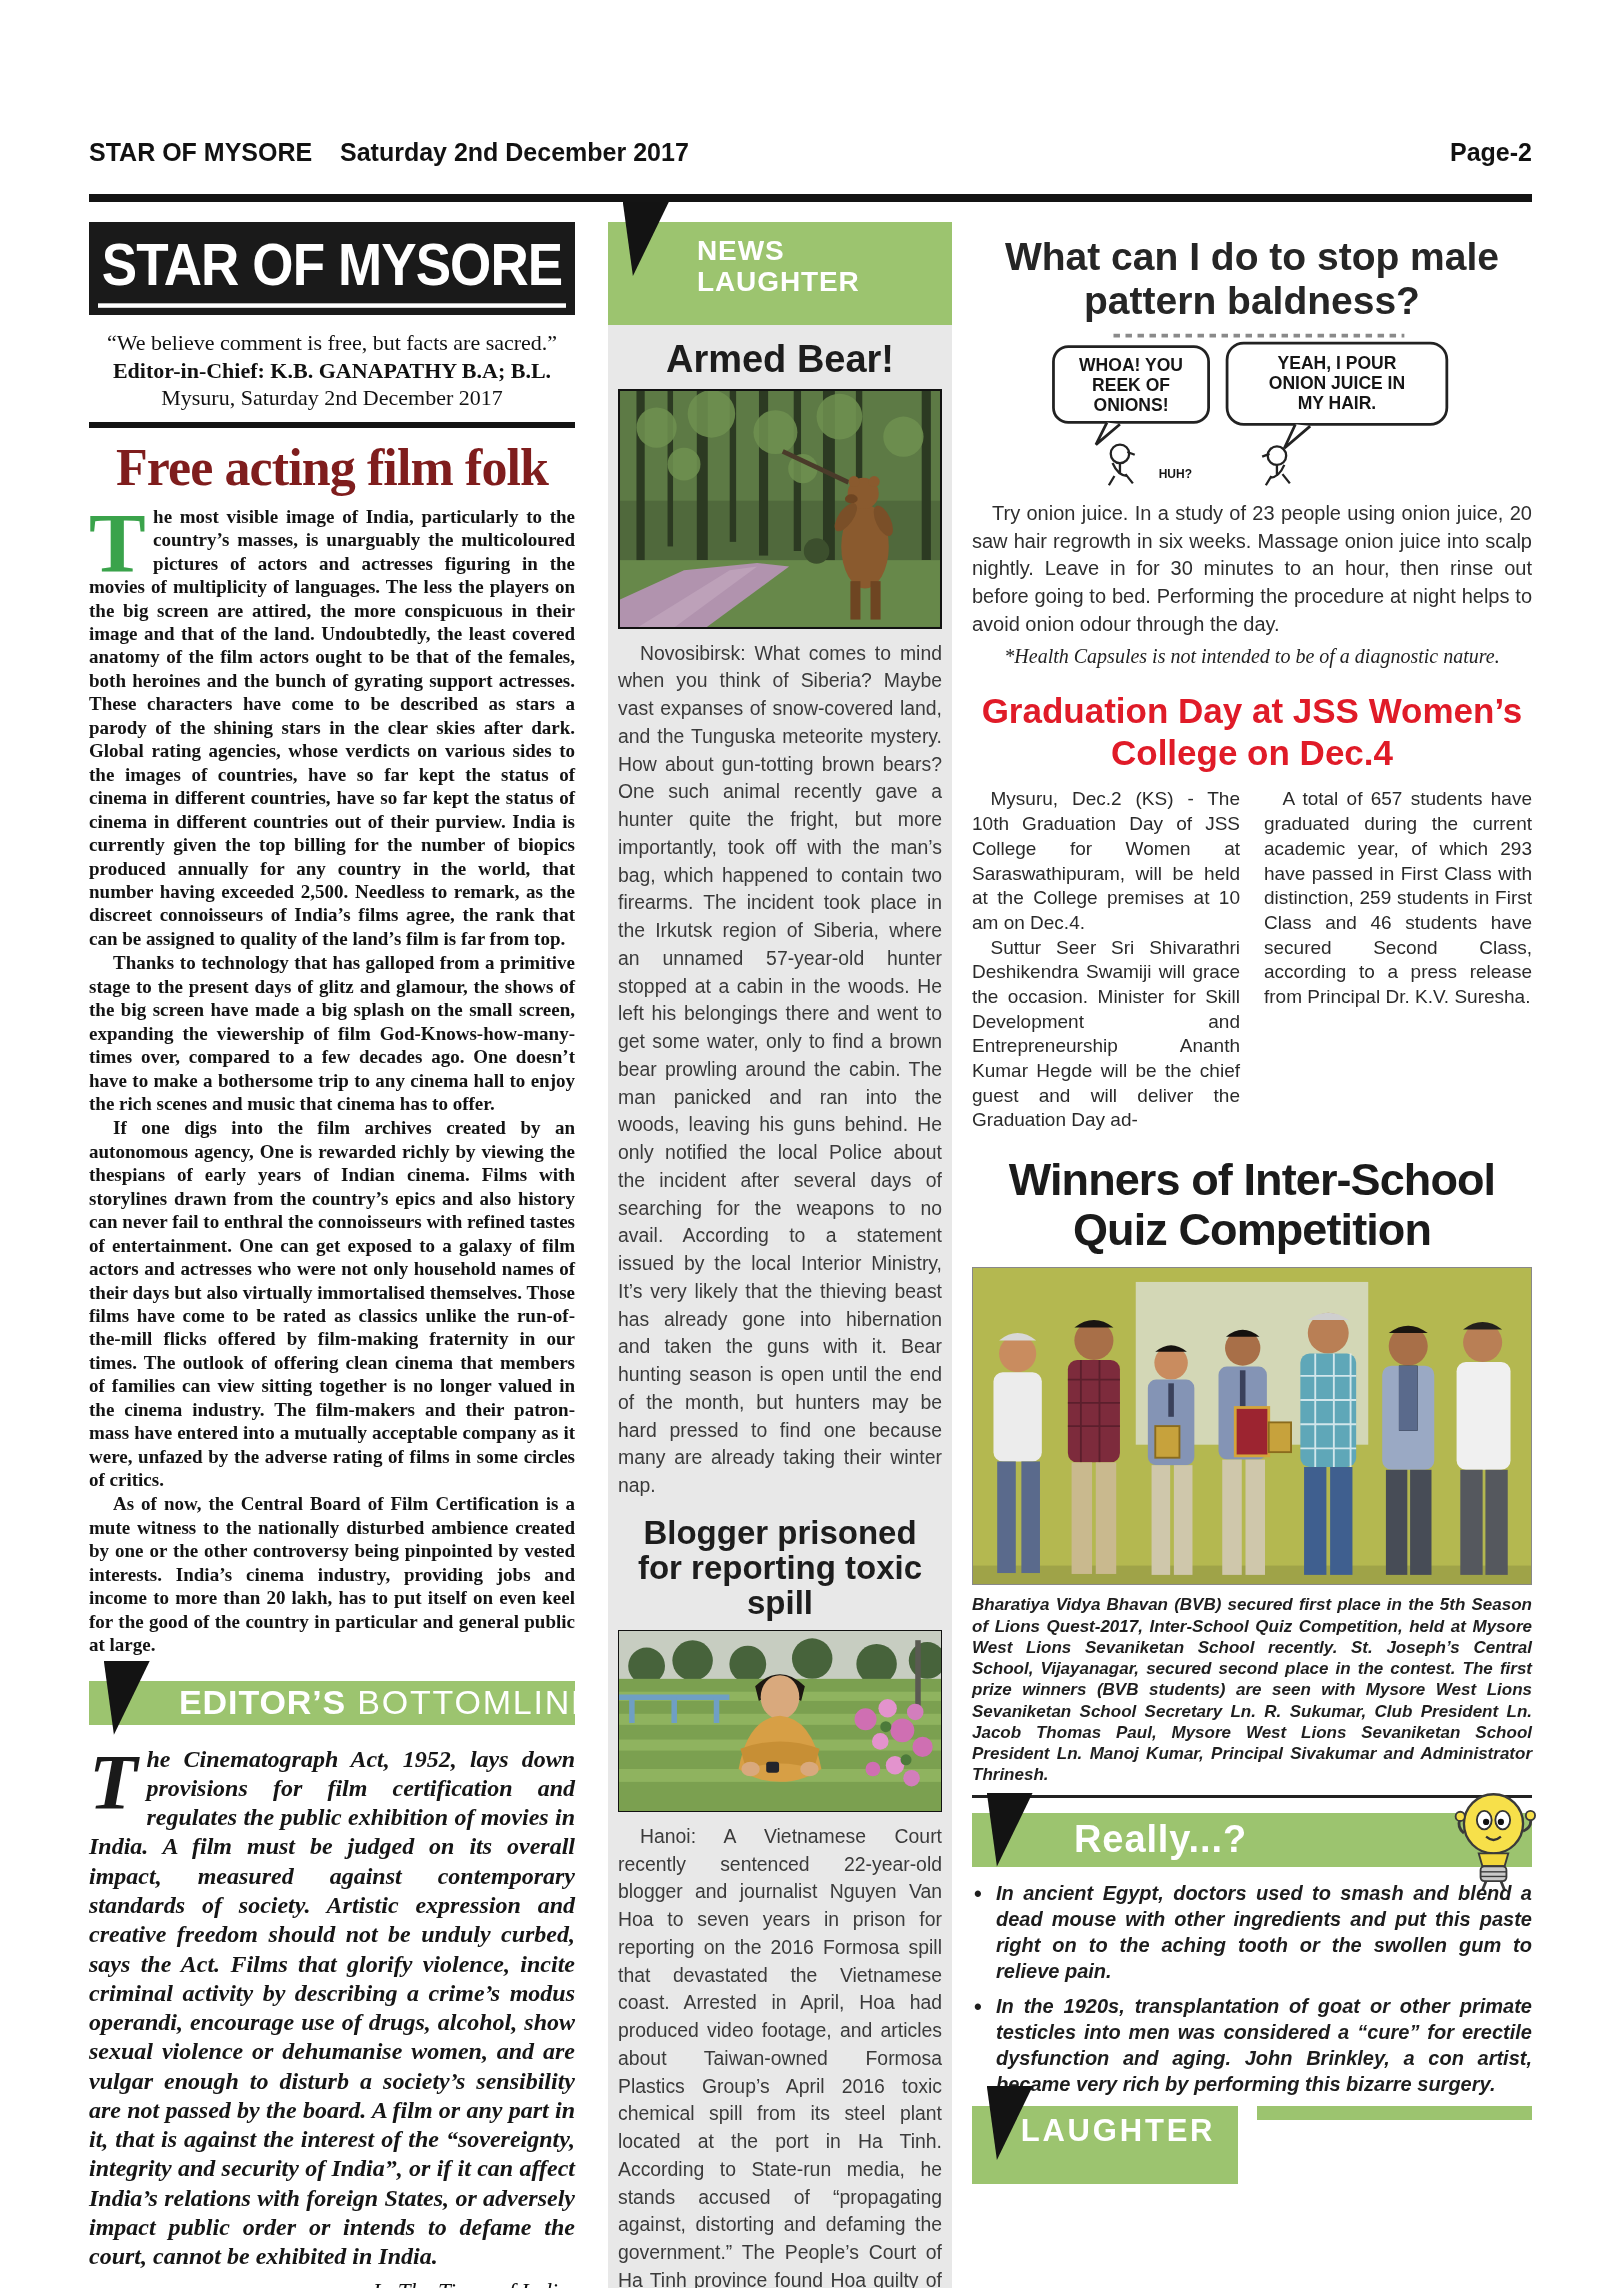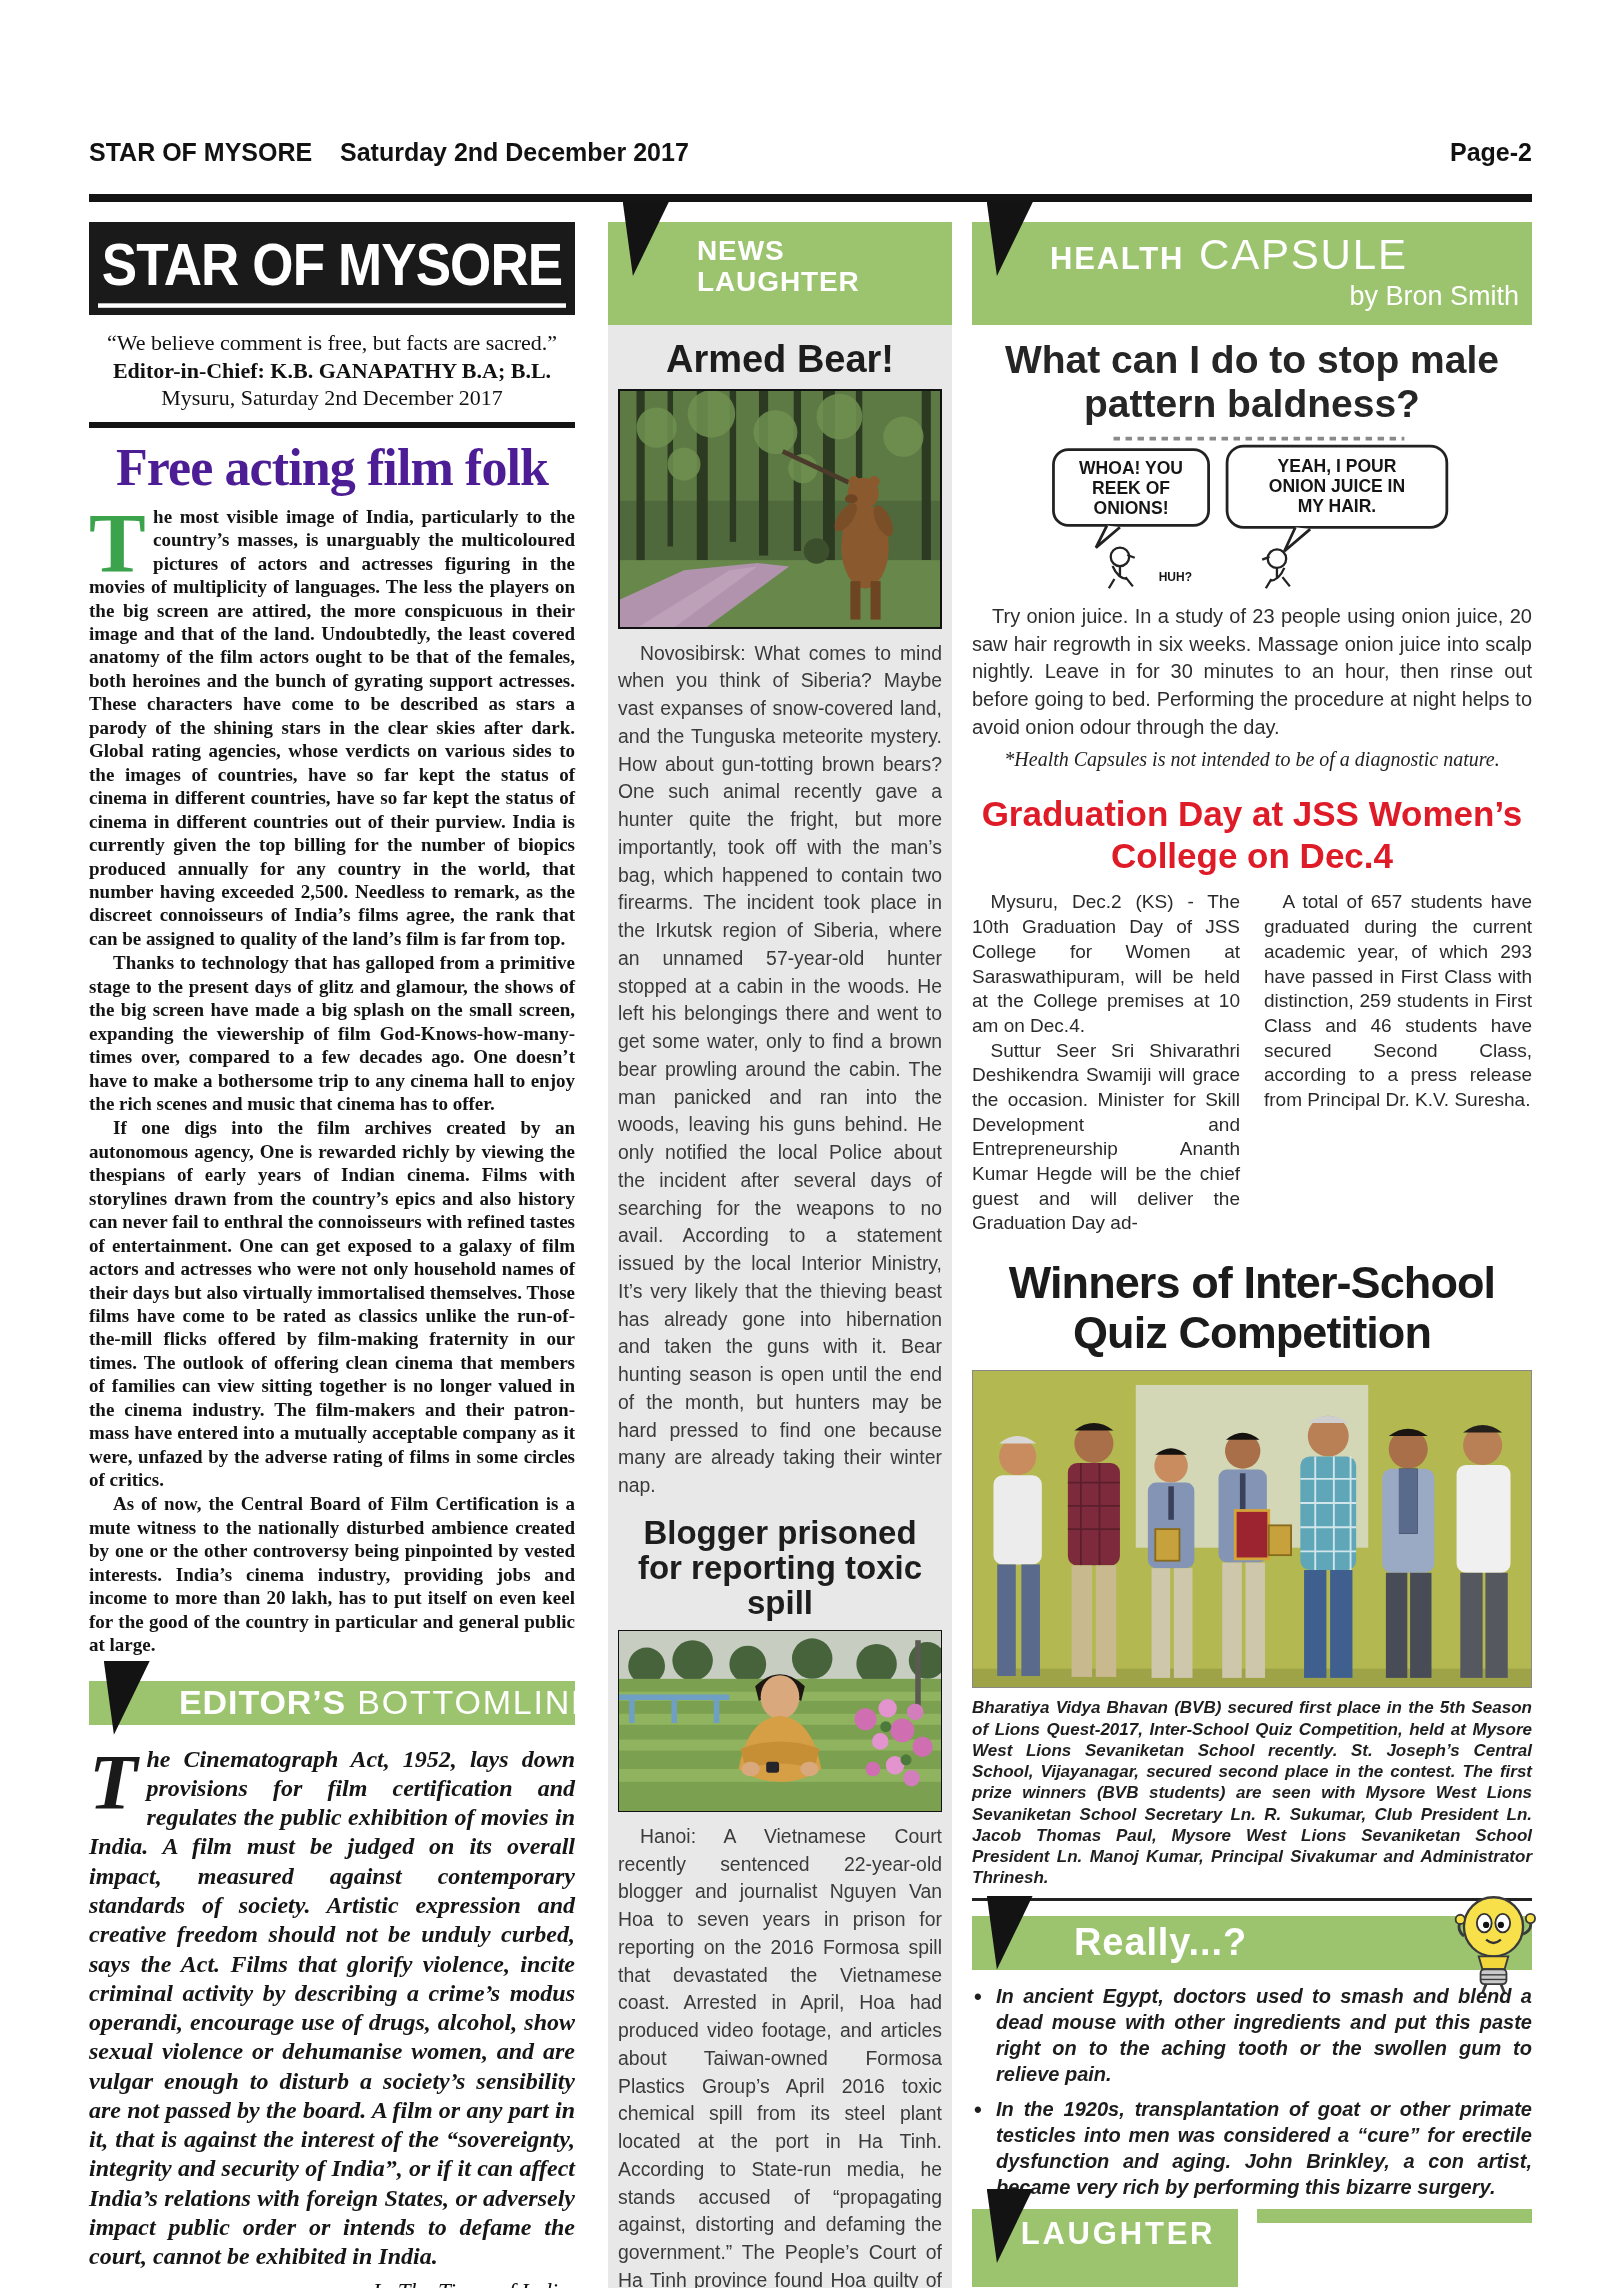--- a/index.html
+++ b/index.html
@@ -22,21 +22,21 @@
   
   .masthead{background:#1a1a1a;text-align:center;padding:13px 0 14.8px;}
   .masthead span{display:inline-block;color:#fff;font-family:"Liberation Sans",sans-serif;
     font-weight:bold;font-size:53px;letter-spacing:-0.9px;line-height:1;border-bottom:4.6px solid #fff;
     padding:0 3.7px 8.3px;transform:scaleY(1.12);transform-origin:top;}
   .motto{text-align:center;font-size:22px;margin-top:14.8px;}
   .editor-line{text-align:center;font-size:22px;font-weight:bold;margin-top:1.8px;}
   .dateline{text-align:center;font-size:22px;margin-top:1.8px;}
   .thin-rule{height:5.5px;background:#141414;margin-top:11px;}
   .lead-headline{font-size:52px;font-weight:bold;text-align:center;line-height:1.05;
-    margin:13px 0 9.2px;letter-spacing:-0.9px;color:#4c1d95;}
+    margin:13px 0 9.2px;letter-spacing:-0.9px;color:#7f1d1d;}
   .lead-body p{margin:0;font-size:19px;line-height:1.235;font-weight:bold;text-align:justify;color:#141414;}
   .lead-body p + p{text-indent:24px;margin-top:0.9px;}
   .dropcap-green{float:left;color:#3aa34b;font-size:85px;line-height:0.74;font-weight:bold;
     padding:7.4px 7.4px 0 0;font-family:"Liberation Serif",serif;}
   .dropcap-black{float:left;color:#1a1a1a;font-size:79px;line-height:0.72;font-weight:bold;
     font-style:italic;padding:9.2px 9.2px 0 0;}
 
   .green-banner{position:relative;background:#9cc46f;color:#fff;font-family:"Liberation Sans",sans-serif;}
   .tri{position:absolute;width:46px;height:74px;background:#131313;
        clip-path:polygon(0 0,100% 0,22% 100%);left:14.8px;top:-20px;}
@@ -248,28 +248,20 @@
           </g>
         </svg>
       </div>
 
       <div class="mid-story">Hanoi: A Vietnamese Court recently sentenced 22-year-old blogger and journalist Nguyen Van Hoa to seven years in prison for reporting on the 2016 Formosa spill that devastated the Vietnamese coast. Arrested in April, Hoa had produced video footage, and articles about Taiwan-owned Formosa Plastics Group’s April 2016 toxic chemical spill from its steel plant located at the port in Ha Tinh. According to State-run media, he stands accused of “propagating against, distorting and defaming the government.” The People’s Court of Ha Tinh province found Hoa guilty of violating Article 88 of Vietnam’s Penal Code and also ruled that he be placed under house arrest for three years after his jail term is complete. The spill occurred when Taiwanese steel company Formosa’s subsidiary of the giant Formosa Plastics Group, flushed cyanide and other dangerous chemicals through its waste pipeline. What followed devastating environmental disasters. It destroyed 115 tons of fish and marine life, crippled the fishing and tourism industries.</div>
     </div>
   </div>
 
   <div class="col-right">
 
-    <div class="green-banner health-banner">
-      <div class="tri"></div>
-      <div class="health-line1">
-        <span class="h1">HEALTH</span>
-        <span class="h2">CAPSULE</span>
-      </div>
-      <div class="health-byline">by Bron Smith</div>
-    </div>
 
     <div class="health-headline">What can I do to stop male pattern baldness?</div>
 
     <div class="cartoon-wrap">
       <svg width="434" height="159" viewBox="0 0 470 172" xmlns="http://www.w3.org/2000/svg">
         <line x1="85" y1="6" x2="400" y2="6" stroke="#8a8a8a" stroke-width="4" stroke-dasharray="7 6"></line>
         <rect x="20" y="18" width="168" height="82" rx="16" fill="#fff" stroke="#222" stroke-width="3"></rect>
         <polyline points="78,100 66,124 92,102" fill="#fff" stroke="#222" stroke-width="3"></polyline>
         <rect x="208" y="14" width="238" height="88" rx="18" fill="#fff" stroke="#222" stroke-width="3"></rect>
         <polyline points="282,102 270,128 298,104" fill="#fff" stroke="#222" stroke-width="3"></polyline>

